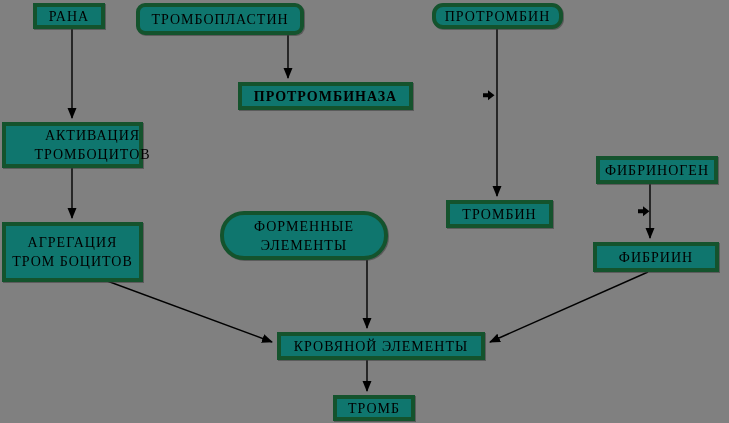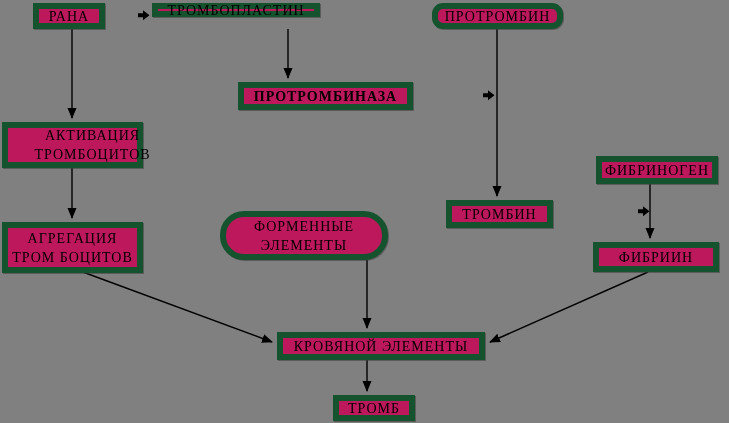--- a/index.html
+++ b/index.html
@@ -7,37 +7,37 @@
     position:relative;
     width:729px;height:423px;
     background:#808080;
     overflow:hidden;
     font-family:"Liberation Serif", serif;
   }
   .arrow-layer{position:absolute;left:0;top:0;width:729px;height:423px;}
   .node{
     position:absolute;
     box-sizing:border-box;
-    background:#be185d;
-    border:6px solid #14532d;
+    background:#0f766e;
+    border:4px solid #14532d;
     box-shadow:1px 1px 0 rgba(60,60,60,.55);
     display:flex;align-items:center;justify-content:center;
     text-align:center;
     font-size:14px;
     letter-spacing:1px;
     line-height:19px;
     color:#000;
     white-space:pre-line;
   }
   #n-rana          {left:33px;  top:3px;   width:72px;  height:26px;}
-  #n-tromboplastin {left:152px; top:3px;   width:168px; height:14px;}
+  #n-tromboplastin {left:136px; top:3px;   width:168px; height:32px;border-radius:9px;}
   #n-protrombin    {left:432px; top:3px;   width:131px; height:26px;border-radius:11px;}
   #n-protrombinaza {left:238px; top:82px;  width:175px; height:28px;font-weight:bold;}
   #n-aktivacia     {left:2px;   top:122px; width:141px; height:46px;padding-left:40px;}
-  #n-agregacia     {left:2px;   top:222px; width:141px; height:51px;}
+  #n-agregacia     {left:2px;   top:222px; width:141px; height:60px;}
   #n-formennye     {left:220px; top:211px; width:168px; height:49px;border-radius:24px;}
   #n-trombin       {left:446px; top:200px; width:107px; height:28px;text-align:center;}
   #n-fibrinogen    {left:596px; top:156px; width:122px; height:28px;}
   #n-fibriin       {left:593px; top:242px; width:126px; height:30px;}
   #n-sgustok       {left:277px; top:332px; width:208px; height:28px;}
   #n-tromb         {left:333px; top:395px; width:82px;  height:26px;}
 </style>
 </head>
 <body>
 

